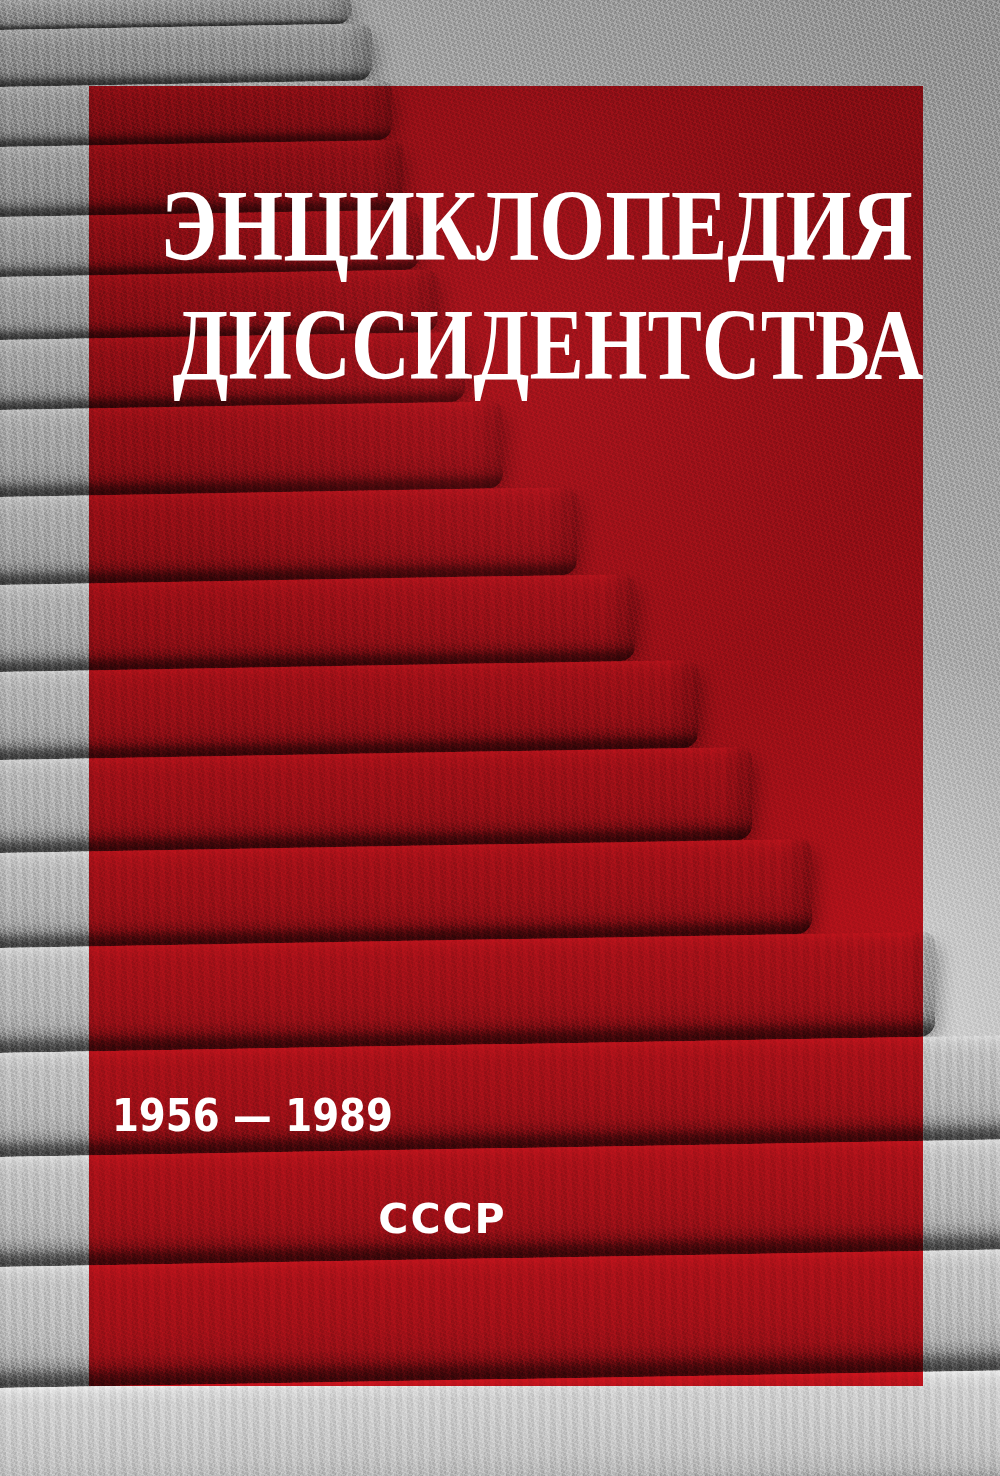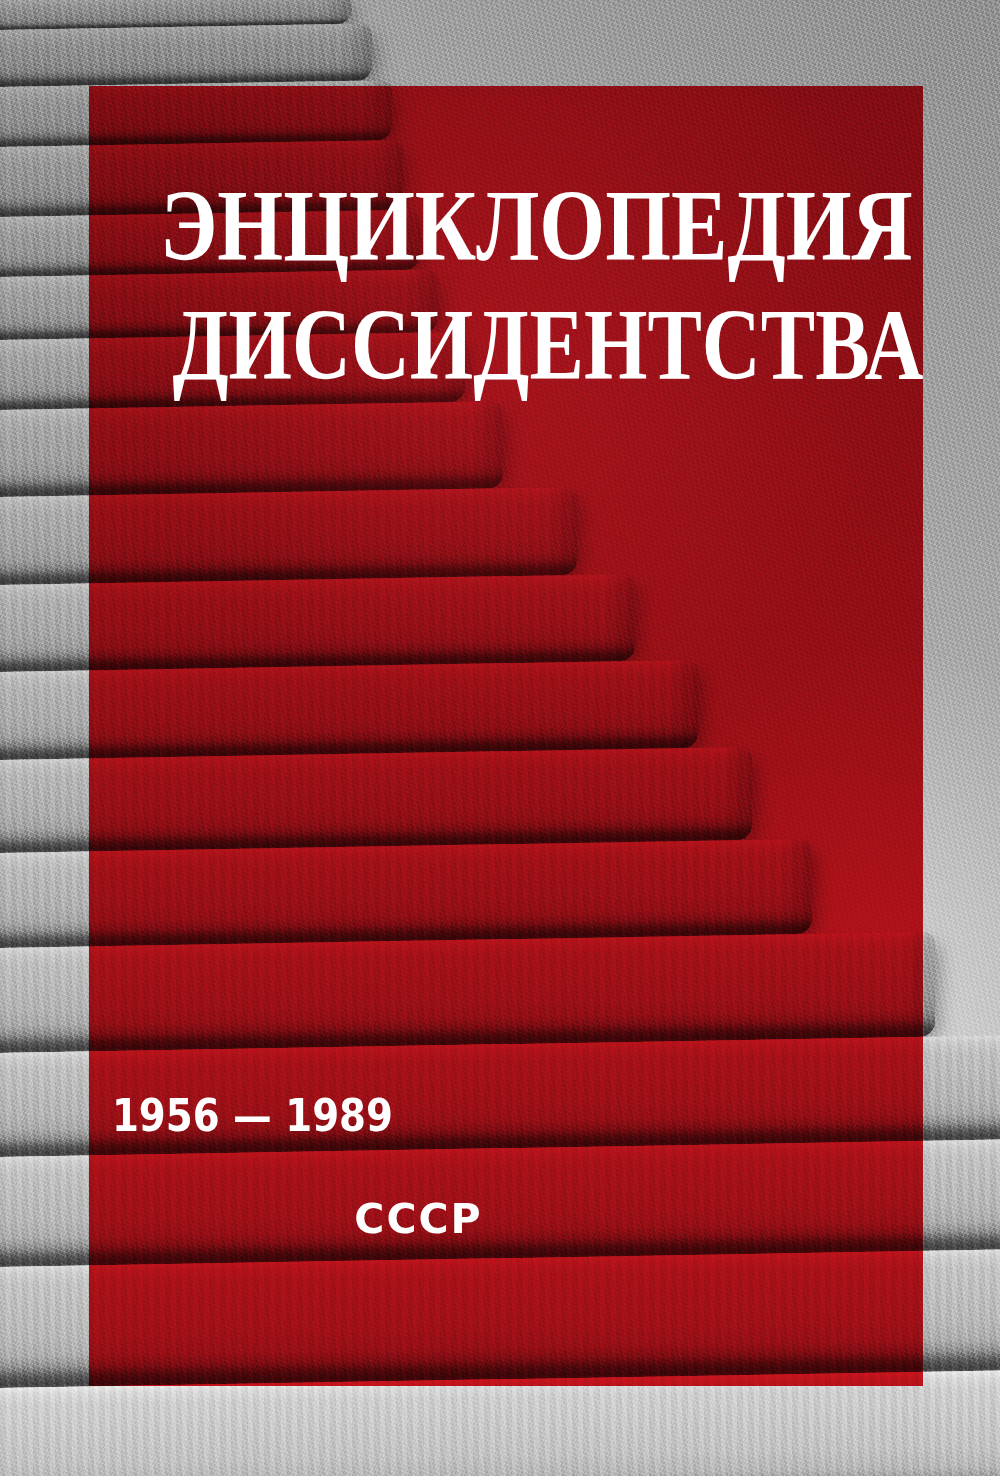--- a/index.html
+++ b/index.html
@@ -61,21 +61,21 @@
     position:absolute;left:89px;width:834px;top:1093px;
     text-align:left;color:#ffffff;
     font-family:"DejaVu Sans","Liberation Sans",sans-serif;
     font-weight:700;font-size:45px;line-height:45px;white-space:nowrap;
   }
   .years span{display:inline-block;transform:scaleX(.86);transform-origin:center;}
   .country{
     position:absolute;left:89px;width:659px;top:1199px;
     text-align:center;color:#ffffff;
     font-family:"DejaVu Sans","Liberation Sans",sans-serif;
-    font-weight:700;font-size:41px;line-height:41px;letter-spacing:2px;
+    font-weight:700;font-size:41px;line-height:41px;letter-spacing:2px;padding-left:24px;
   }
 </style>
 </head>
 <body>
 
 <div class="cover">
 
   <div class="photo">
     <div class="sky"></div>
 

